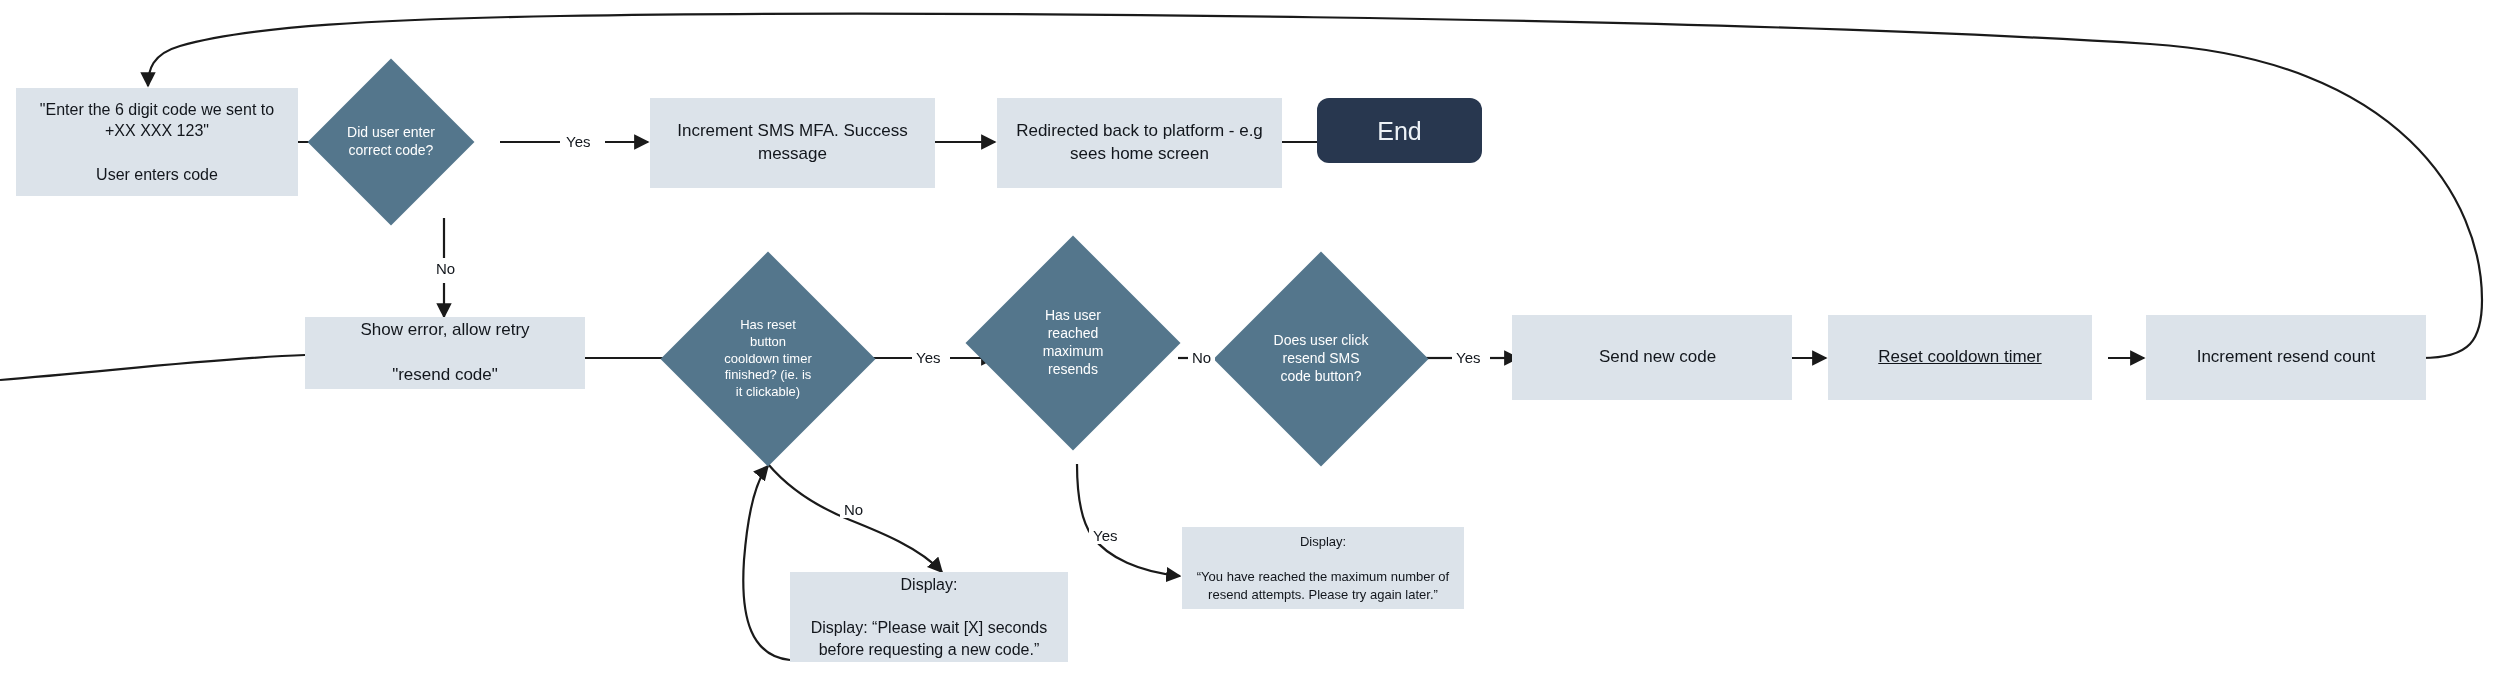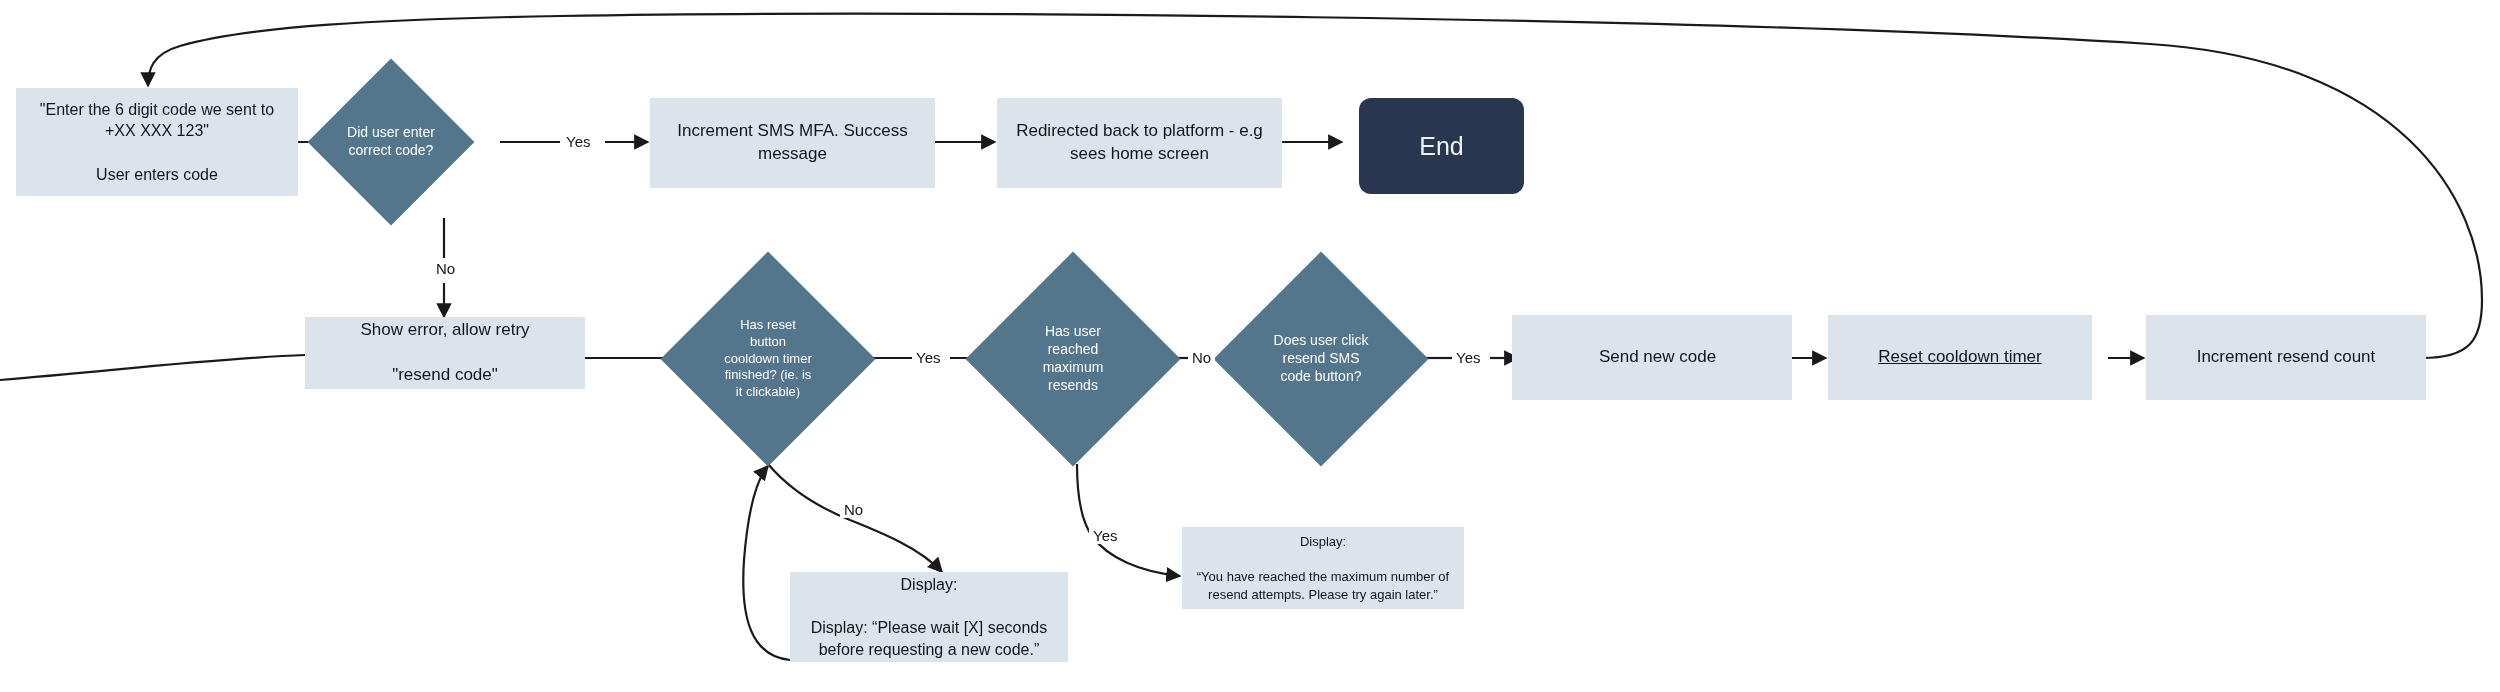--- a/index.html
+++ b/index.html
@@ -163,40 +163,40 @@
   <div class="node box" style="left:650px; top:98px; width:285px; height:90px;">
     <div class="txt fs17">Increment SMS MFA. Success
 message</div>
   </div>
 
   <div class="node box" style="left:997px; top:98px; width:285px; height:90px;">
     <div class="txt fs17">Redirected back to platform - e.g
 sees home screen</div>
   </div>
 
-  <div class="node terminator" style="left:1359px; top:98px; width:165px; height:96px;">
+  <div class="node terminator" style="left:1317px; top:98px; width:165px; height:65px;">
     <div class="txt">End</div>
   </div>
 
   <div class="node box" style="left:305px; top:317px; width:280px; height:72px;">
     <div class="txt fs17">Show error, allow retry
 
 "resend code"</div>
   </div>
 
   <div class="node diamond" style="left:692px; top:283px; width:152px; height:152px;">
     <div class="shape"></div>
     <div class="txt fs13">Has reset
 button
 cooldown timer
 finished? (ie. is
 it clickable)</div>
   </div>
 
-  <div class="node diamond" style="left:997px; top:283px; width:152px; height:152px;">
+  <div class="node diamond" style="left:997px; top:267px; width:152px; height:152px;">
     <div class="shape"></div>
     <div class="txt fs14">Has user
 reached
 maximum
 resends</div>
   </div>
 
   <div class="node diamond" style="left:1245px; top:283px; width:152px; height:152px;">
     <div class="shape"></div>
     <div class="txt fs14">Does user click

